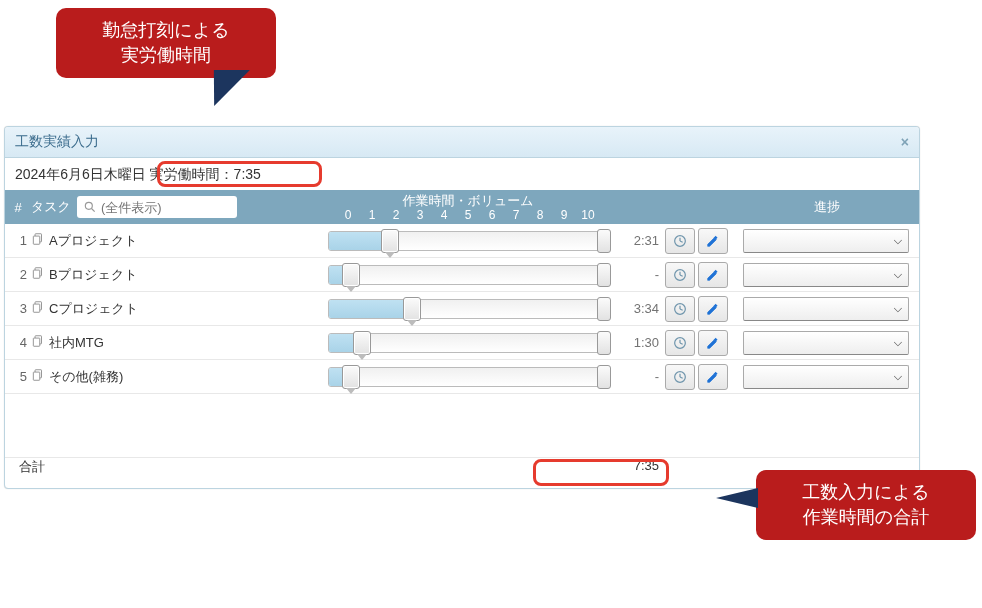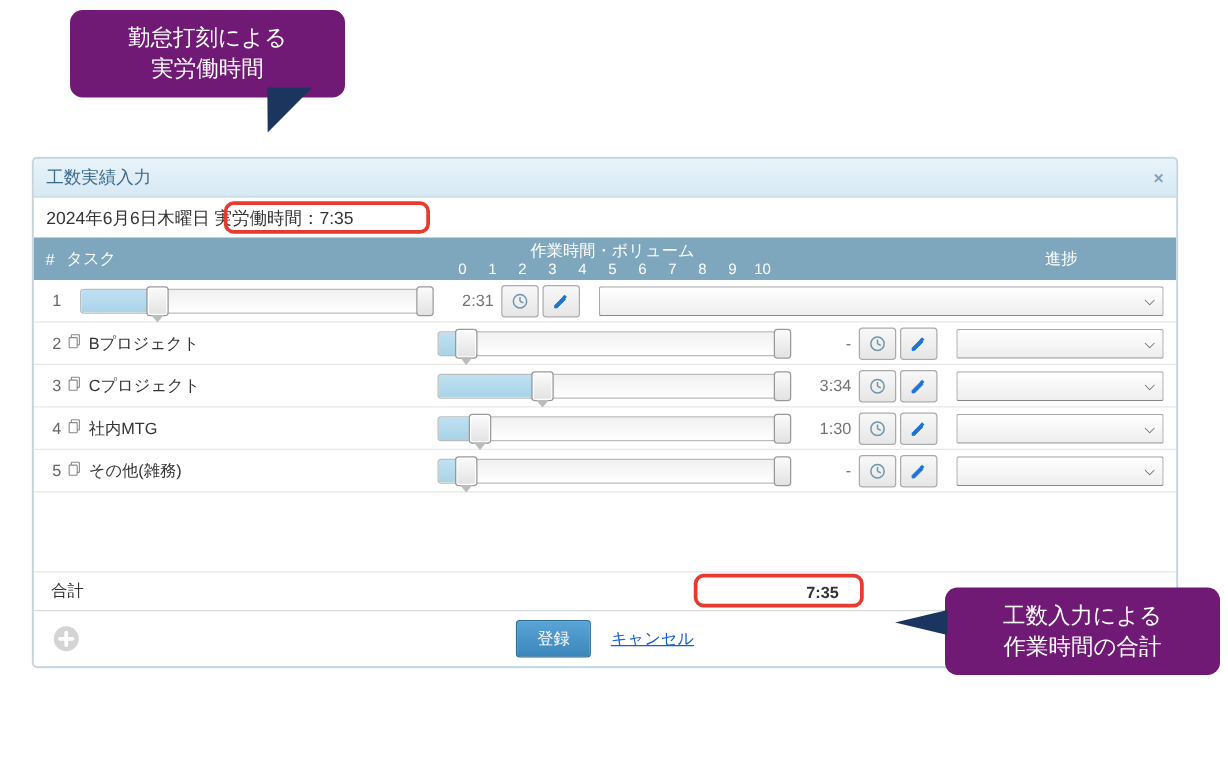--- a/index.html
+++ b/index.html
@@ -9,21 +9,21 @@
     background: #fff;
     width: 982px;
     height: 608px;
     position: relative;
     color: #333;
   }
 
   
   .callout {
     position: absolute;
-    background: #701a75;
+    background: #b91c1c;
     color: #fff;
     border-radius: 10px;
     padding: 10px 16px;
     font-size: 18px;
     text-align: center;
     line-height: 1.4;
     z-index: 50;
   }
   .callout-1 { top: 8px; left: 56px; width: 220px; }
   .callout-1 .tail {
@@ -53,21 +53,21 @@
     z-index: 40;
     pointer-events: none;
   }
   .hl-1 { top: 3px; left: 152px; width: 165px; height: 26px; }
   .hl-2 { bottom: 2px; right: 0; width: 136px; height: 27px; }
   .hl-rel { position: relative; }
 
   
   .dialog {
     position: absolute;
-    top: 126px; left: 26px;
+    top: 126px; left: 4px;
     width: 916px;
     border: 1px solid #bcd4e0;
     border-radius: 4px;
     background: #fff;
     box-shadow: 0 0 1px rgba(0,0,0,0.2);
     overflow: hidden;
   }
   .titlebar {
     background: linear-gradient(#e8f3fa,#d7e9f4);
     border-bottom: 1px solid #bcd4e0;
@@ -194,28 +194,28 @@
     border-radius:2px;
     display:flex; align-items:center; justify-content:flex-end;
     padding: 0 6px;
     cursor:pointer;
   }
   .chev { font-size:11px; color:#555; }
 
   .blank-area { height: 64px; border-bottom:1px solid #e8e8e8; }
 
   .total-row {
-    display:flex; align-items:center;
+    display:flex; 
     height: 30px;
     padding: 0 6px;
     position: relative;
   }
   .total-row .lbl { width: 310px; padding-left: 8px; }
   .total-row .spacer { width: 302px; }
-  .total-row .tval { width: 46px; text-align:right; padding-right:20px; font-weight:700; }
+  .total-row .tval { width: 46px; text-align:right; padding-right:10px; font-weight:400; }
 
   .footer {
     border-top:1px solid #d9d9d9;
     display:flex; align-items:center;
     padding: 8px 12px;
     gap: 14px;
     position: relative;
   }
   .add-btn {
     width:28px; height:28px; border-radius:50%;
@@ -264,20 +264,27 @@
   <div class="date-row hl-rel">
     <span class="date">2024年6月6日木曜日</span>
     <span class="wh">実労働時間：7:35</span>
     <div class="hl-box hl-1"></div>
   </div>
 
   <div class="grid-head">
     <div class="col-num">#</div>
     <div class="col-task">
       <span>タスク</span>
+      <span class="search-wrap">
+        <svg viewBox="0 0 24 24">
+            <circle cx="10" cy="10" r="6" fill="none" stroke="#999" stroke-width="2"></circle>
+            <line x1="15" y1="15" x2="20" y2="20" stroke="#999" stroke-width="2"></line>
+          </svg>
+        <input type="text" placeholder="(全件表示)" style="">
+      </span>
     </div>
     <div class="col-volume">
       <span>作業時間・ボリューム</span>
       <div class="tick-row">
         <span>0</span>
         <span>1</span>
         <span>2</span>
         <span>3</span>
         <span>4</span>
         <span>5</span>
@@ -289,20 +296,27 @@
       </div>
     </div>
     <div class="col-time"></div>
     <div class="col-btns"></div>
     <div class="col-progress">進捗</div>
   </div>
 
   <div class="rows" id="rows">
       <div class="row">
         <div class="num">1</div>
+        <div class="task">
+          <span class="copy-icon"><svg viewBox="0 0 24 24">
+              <rect x="7" y="3" width="11" height="14" rx="1" fill="none" stroke="#888" stroke-width="1.5"></rect>
+              <rect x="4" y="7" width="11" height="14" rx="1" fill="#fff" stroke="#888" stroke-width="1.5"></rect>
+            </svg></span>
+          <span>Aプロジェクト</span>
+        </div>
         <div class="slider-cell">
           <div class="slider">
             <div class="fill" style="width:22%"></div>
             <div class="handle" style="left:22%"></div>
             <div class="right-cap"></div>
           </div>
         </div>
         <div class="time-cell">2:31</div>
         <div class="btns">
           <div class="ibtn">
@@ -481,27 +495,13 @@
 
   <div class="blank-area"></div>
 
   <div class="total-row hl-rel">
     <div class="lbl">合計</div>
     <div class="spacer"></div>
     <div class="tval">7:35</div>
     <div class="hl-box hl-2" style="left:528px; right:auto; width:136px;"></div>
   </div>
 
-  <div class="footer">
-    <div class="add-btn">
-      <svg viewBox="0 0 24 24" width="24" height="24">
-        <circle cx="12" cy="12" r="10" fill="#d4d4d4"></circle>
-        <line x1="12" y1="7" x2="12" y2="17" stroke="#fff" stroke-width="3" stroke-linecap="round"></line>
-        <line x1="7" y1="12" x2="17" y2="12" stroke="#fff" stroke-width="3" stroke-linecap="round"></line>
-      </svg>
-    </div>
-    <div class="footer-center">
-      <button class="primary-btn">登録</button>
-      <span class="link">キャンセル</span>
-    </div>
-    <span class="link settings-link">設定</span>
-  </div>
 </div>
 
 </body></html>

